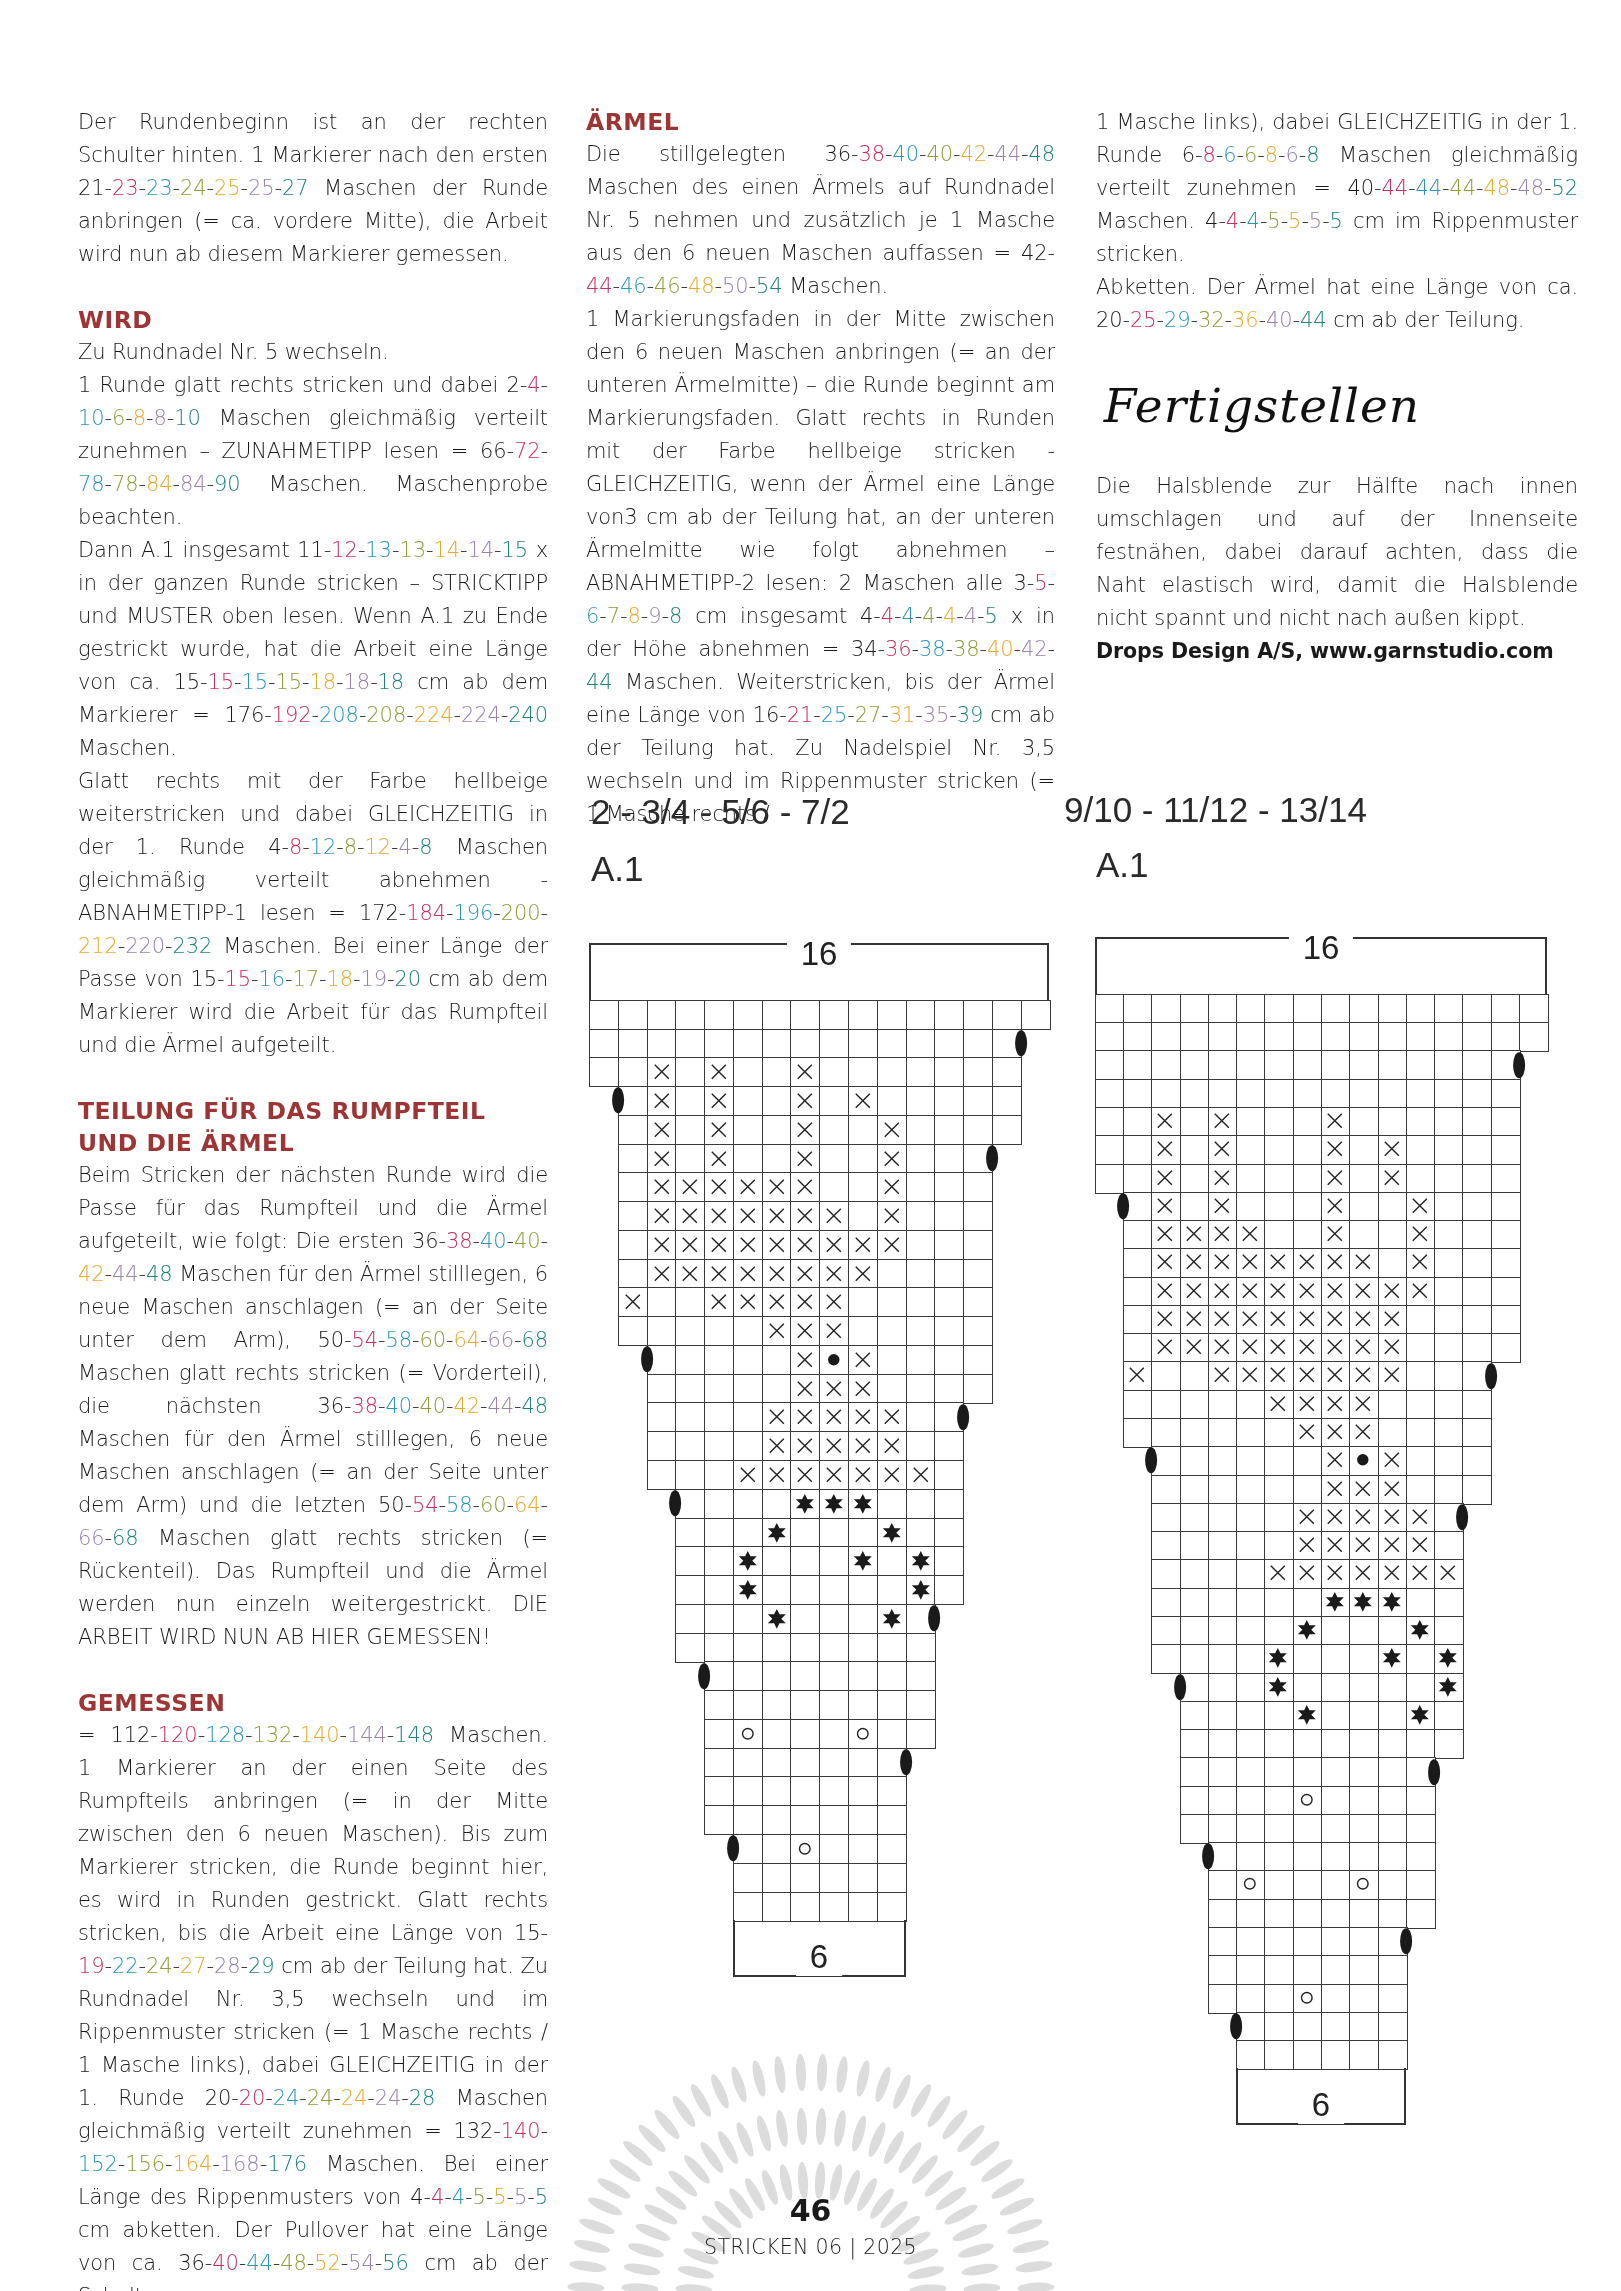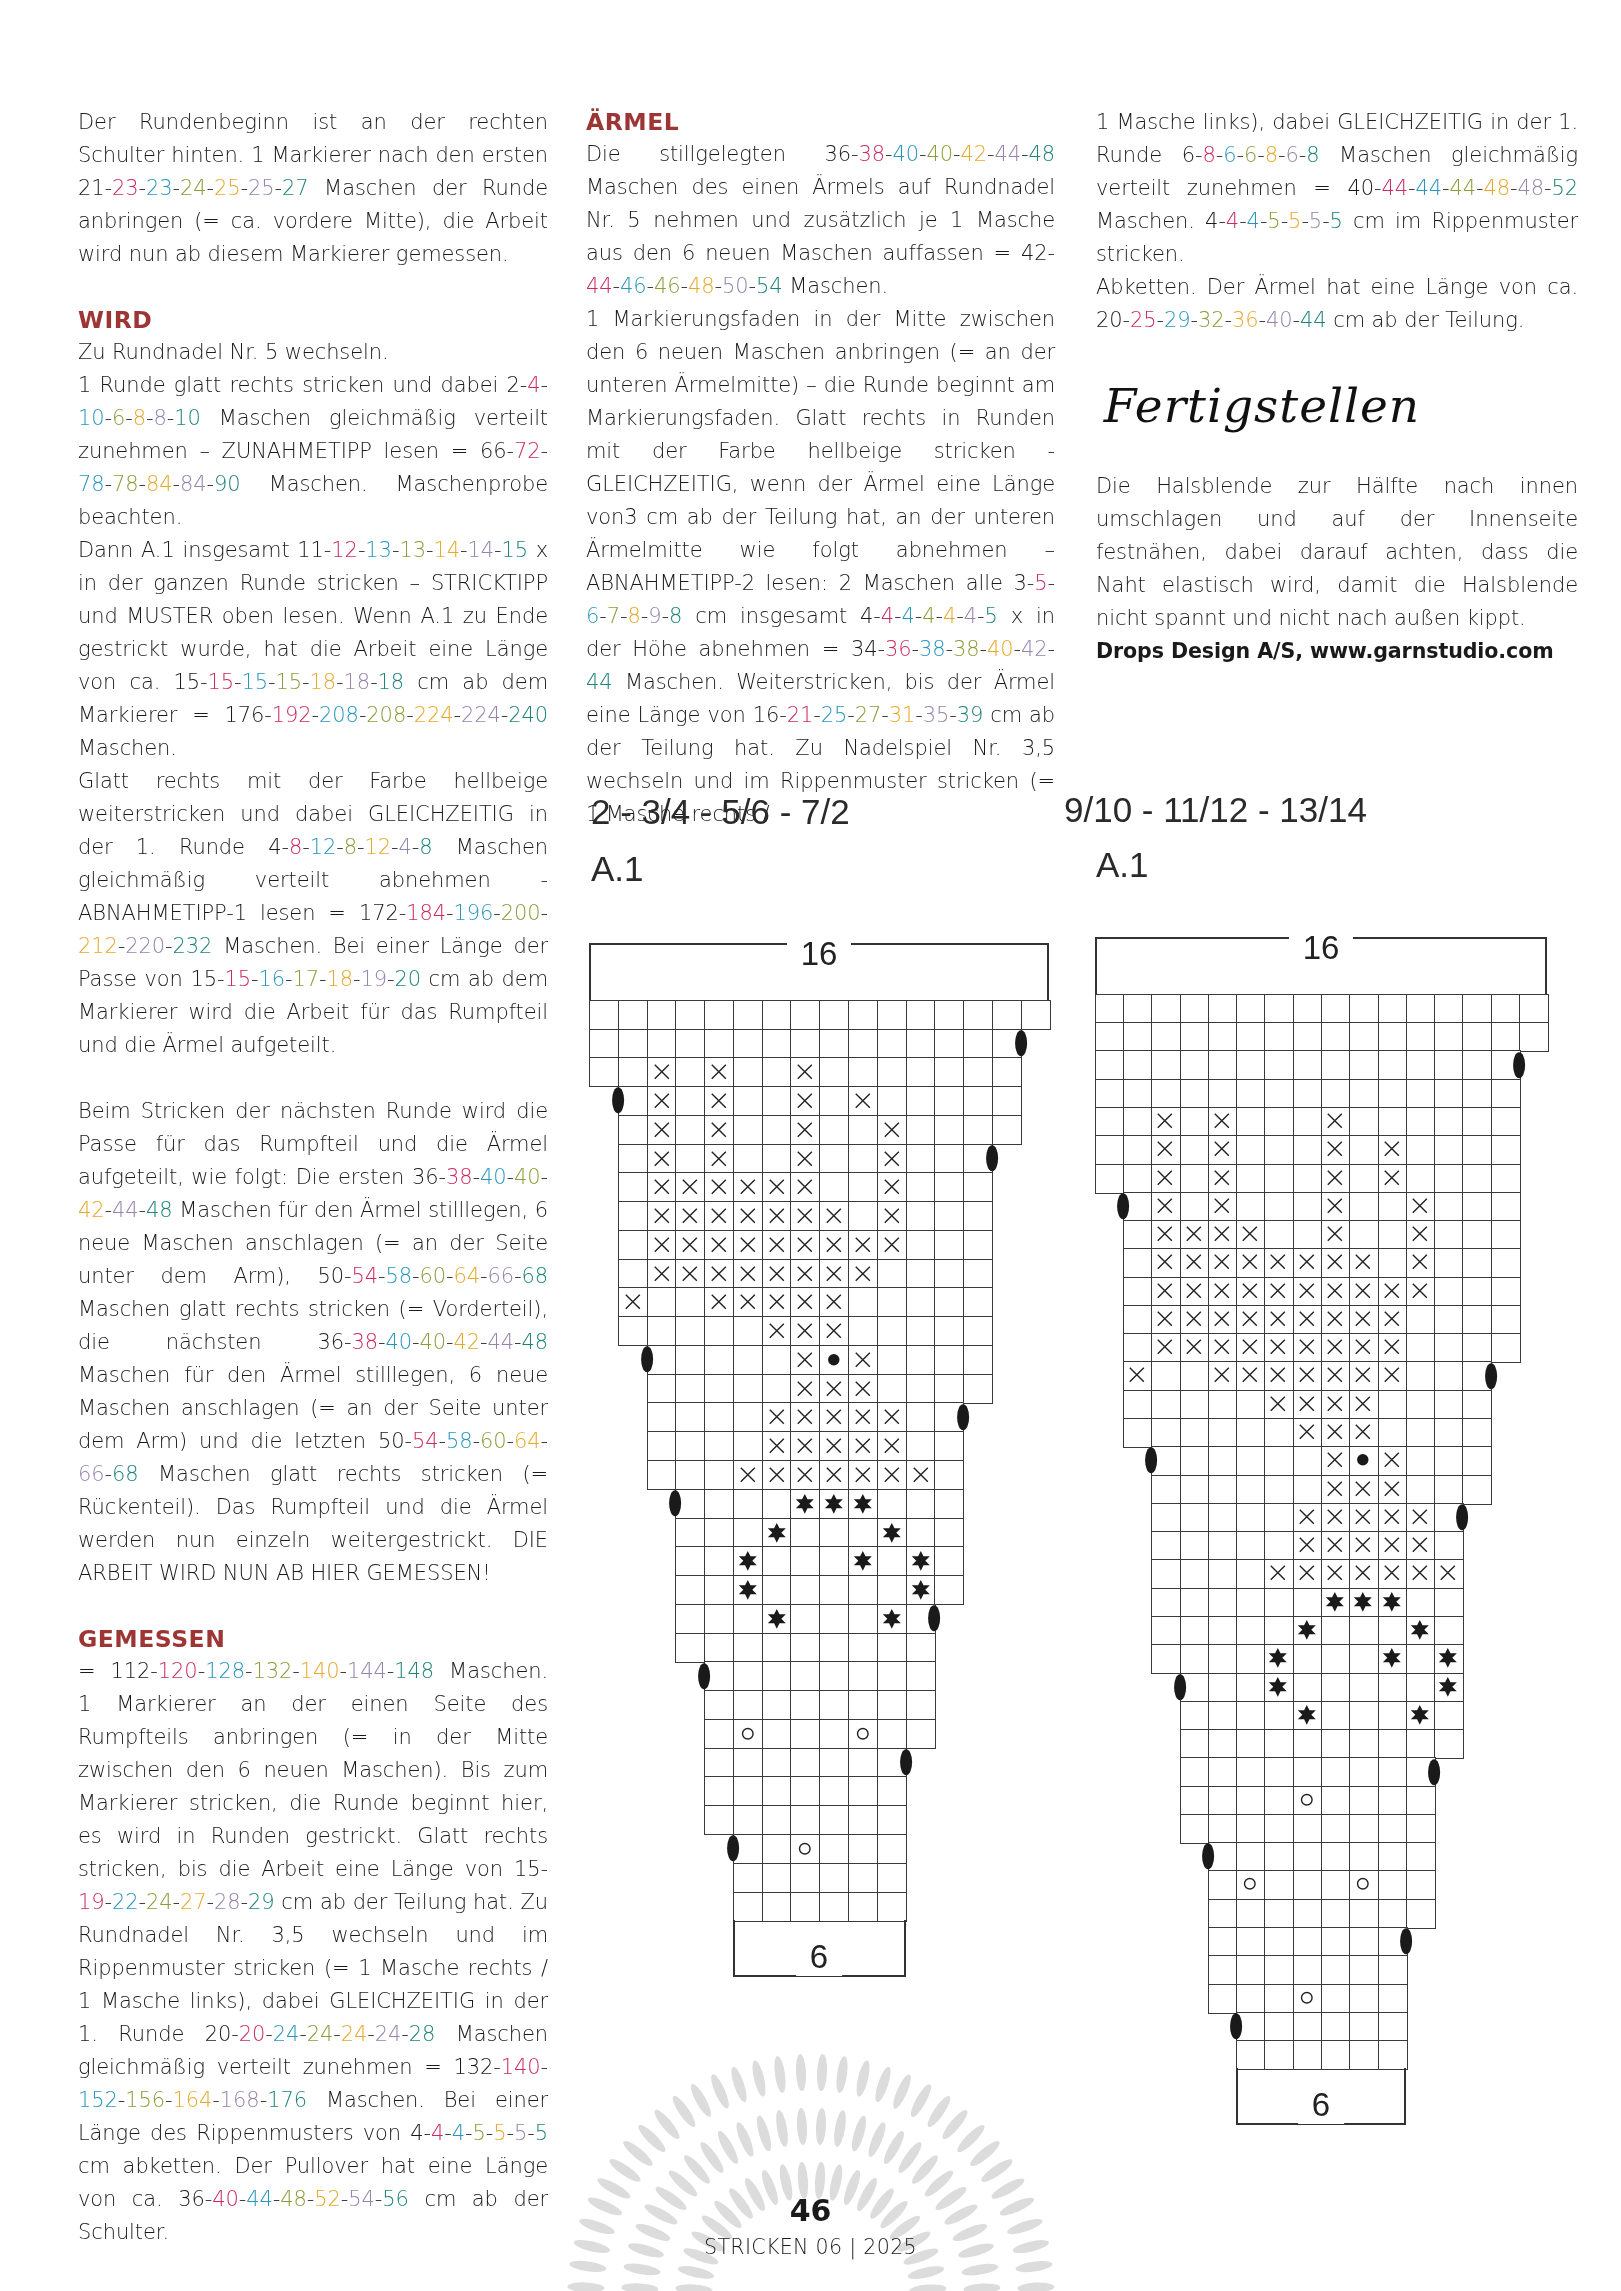--- a/index.html
+++ b/index.html
@@ -33,20 +33,21 @@
 
 <div class="col" id="col1">
     <p class="p">Der Rundenbeginn ist an der rechten Schulter hinten. 1 Markierer nach den ersten <span class="s0">21</span>-<span class="s1">23</span>-<span class="s2">23</span>-<span class="s3">24</span>-<span class="s4">25</span>-<span class="s5">25</span>-<span class="s6">27</span> Maschen der Runde anbringen (= ca. vordere Mitte), die Arbeit wird nun ab diesem Markierer gemessen.</p>
     <div class="gap"></div>
     <h2 class="head">WIRD</h2>
     <p class="p">Zu Rundnadel Nr. 5 wechseln.</p>
     <p class="p">1 Runde glatt rechts stricken und dabei <span class="s0">2</span>-<span class="s1">4</span>-<span class="s2">10</span>-<span class="s3">6</span>-<span class="s4">8</span>-<span class="s5">8</span>-<span class="s6">10</span> Maschen gleichmäßig verteilt zunehmen – ZUNAHMETIPP lesen = <span class="s0">66</span>-<span class="s1">72</span>-<span class="s2">78</span>-<span class="s3">78</span>-<span class="s4">84</span>-<span class="s5">84</span>-<span class="s6">90</span> Maschen. Maschenprobe beachten.</p>
     <p class="p">Dann A.1 insgesamt <span class="s0">11</span>-<span class="s1">12</span>-<span class="s2">13</span>-<span class="s3">13</span>-<span class="s4">14</span>-<span class="s5">14</span>-<span class="s6">15</span> x in der ganzen Runde stricken – STRICKTIPP und MUSTER oben lesen. Wenn A.1 zu Ende gestrickt wurde, hat die Arbeit eine Länge von ca. <span class="s0">15</span>-<span class="s1">15</span>-<span class="s2">15</span>-<span class="s3">15</span>-<span class="s4">18</span>-<span class="s5">18</span>-<span class="s6">18</span> cm ab dem Markierer = <span class="s0">176</span>-<span class="s1">192</span>-<span class="s2">208</span>-<span class="s3">208</span>-<span class="s4">224</span>-<span class="s5">224</span>-<span class="s6">240</span> Maschen.</p>
     <p class="p">Glatt rechts mit der Farbe hellbeige weiterstricken und dabei GLEICHZEITIG in der 1. Runde <span class="s0">4</span>-<span class="s1">8</span>-<span class="s2">12</span>-<span class="s3">8</span>-<span class="s4">12</span>-<span class="s5">4</span>-<span class="s6">8</span> Maschen gleichmäßig verteilt abnehmen - ABNAHMETIPP-1 lesen = <span class="s0">172</span>-<span class="s1">184</span>-<span class="s2">196</span>-<span class="s3">200</span>-<span class="s4">212</span>-<span class="s5">220</span>-<span class="s6">232</span> Maschen. Bei einer Länge der Passe von <span class="s0">15</span>-<span class="s1">15</span>-<span class="s2">16</span>-<span class="s3">17</span>-<span class="s4">18</span>-<span class="s5">19</span>-<span class="s6">20</span> cm ab dem Markierer wird die Arbeit für das Rumpfteil und die Ärmel aufgeteilt.</p>
     <div class="gap"></div>
+    <h2 class="head">TEILUNG FÜR DAS RUMPFTEIL UND DIE ÄRMEL</h2>
     <p class="p">Beim Stricken der nächsten Runde wird die Passe für das Rumpfteil und die Ärmel aufgeteilt, wie folgt: Die ersten <span class="s0">36</span>-<span class="s1">38</span>-<span class="s2">40</span>-<span class="s3">40</span>-<span class="s4">42</span>-<span class="s5">44</span>-<span class="s6">48</span> Maschen für den Ärmel stilllegen, 6 neue Maschen anschlagen (= an der Seite unter dem Arm), <span class="s0">50</span>-<span class="s1">54</span>-<span class="s2">58</span>-<span class="s3">60</span>-<span class="s4">64</span>-<span class="s5">66</span>-<span class="s6">68</span> Maschen glatt rechts stricken (= Vorderteil), die nächsten <span class="s0">36</span>-<span class="s1">38</span>-<span class="s2">40</span>-<span class="s3">40</span>-<span class="s4">42</span>-<span class="s5">44</span>-<span class="s6">48</span> Maschen für den Ärmel stilllegen, 6 neue Maschen anschlagen (= an der Seite unter dem Arm) und die letzten <span class="s0">50</span>-<span class="s1">54</span>-<span class="s2">58</span>-<span class="s3">60</span>-<span class="s4">64</span>-<span class="s5">66</span>-<span class="s6">68</span> Maschen glatt rechts stricken (= Rückenteil). Das Rumpfteil und die Ärmel werden nun einzeln weitergestrickt. DIE ARBEIT WIRD NUN AB HIER GEMESSEN!</p>
     <div class="gap"></div>
     <h2 class="head">GEMESSEN</h2>
     <p class="p">= <span class="s0">112</span>-<span class="s1">120</span>-<span class="s2">128</span>-<span class="s3">132</span>-<span class="s4">140</span>-<span class="s5">144</span>-<span class="s6">148</span> Maschen. 1 Markierer an der einen Seite des Rumpfteils anbringen (= in der Mitte zwischen den 6 neuen Maschen). Bis zum Markierer stricken, die Runde beginnt hier, es wird in Runden gestrickt. Glatt rechts stricken, bis die Arbeit eine Länge von <span class="s0">15</span>-<span class="s1">19</span>-<span class="s2">22</span>-<span class="s3">24</span>-<span class="s4">27</span>-<span class="s5">28</span>-<span class="s6">29</span> cm ab der Teilung hat. Zu Rundnadel Nr. 3,5 wechseln und im Rippenmuster stricken (= 1 Masche rechts / 1 Masche links), dabei GLEICHZEITIG in der 1. Runde <span class="s0">20</span>-<span class="s1">20</span>-<span class="s2">24</span>-<span class="s3">24</span>-<span class="s4">24</span>-<span class="s5">24</span>-<span class="s6">28</span> Maschen gleichmäßig verteilt zunehmen = <span class="s0">132</span>-<span class="s1">140</span>-<span class="s2">152</span>-<span class="s3">156</span>-<span class="s4">164</span>-<span class="s5">168</span>-<span class="s6">176</span> Maschen. Bei einer Länge des Rippenmusters von <span class="s0">4</span>-<span class="s1">4</span>-<span class="s2">4</span>-<span class="s3">5</span>-<span class="s4">5</span>-<span class="s5">5</span>-<span class="s6">5</span> cm abketten. Der Pullover hat eine Länge von ca. <span class="s0">36</span>-<span class="s1">40</span>-<span class="s2">44</span>-<span class="s3">48</span>-<span class="s4">52</span>-<span class="s5">54</span>-<span class="s6">56</span> cm ab der Schulter.</p>
   </div>
 <div class="col" id="col2">
     <h2 class="head">ÄRMEL</h2>
     <p class="p">Die stillgelegten <span class="s0">36</span>-<span class="s1">38</span>-<span class="s2">40</span>-<span class="s3">40</span>-<span class="s4">42</span>-<span class="s5">44</span>-<span class="s6">48</span> Maschen des einen Ärmels auf Rundnadel Nr. 5 nehmen und zusätzlich je 1 Masche aus den 6 neuen Maschen auffassen = <span class="s0">42</span>-<span class="s1">44</span>-<span class="s2">46</span>-<span class="s3">46</span>-<span class="s4">48</span>-<span class="s5">50</span>-<span class="s6">54</span> Maschen.</p>
     <p class="p">1 Markierungsfaden in der Mitte zwischen den 6 neuen Maschen anbringen (= an der unteren Ärmelmitte) – die Runde beginnt am Markierungsfaden. Glatt rechts in Runden mit der Farbe hellbeige stricken - GLEICHZEITIG, wenn der Ärmel eine Länge von3 cm ab der Teilung hat, an der unteren Ärmelmitte wie folgt abnehmen – ABNAHMETIPP-2 lesen: 2 Maschen alle <span class="s0">3</span>-<span class="s1">5</span>-<span class="s2">6</span>-<span class="s3">7</span>-<span class="s4">8</span>-<span class="s5">9</span>-<span class="s6">8</span> cm insgesamt <span class="s0">4</span>-<span class="s1">4</span>-<span class="s2">4</span>-<span class="s3">4</span>-<span class="s4">4</span>-<span class="s5">4</span>-<span class="s6">5</span> x in der Höhe abnehmen = <span class="s0">34</span>-<span class="s1">36</span>-<span class="s2">38</span>-<span class="s3">38</span>-<span class="s4">40</span>-<span class="s5">42</span>-<span class="s6">44</span> Maschen. Weiterstricken, bis der Ärmel eine Länge von <span class="s0">16</span>-<span class="s1">21</span>-<span class="s2">25</span>-<span class="s3">27</span>-<span class="s4">31</span>-<span class="s5">35</span>-<span class="s6">39</span> cm ab der Teilung hat. Zu Nadelspiel Nr. 3,5 wechseln und im Rippenmuster stricken (= 1 Masche rechts /</p>
   </div>

